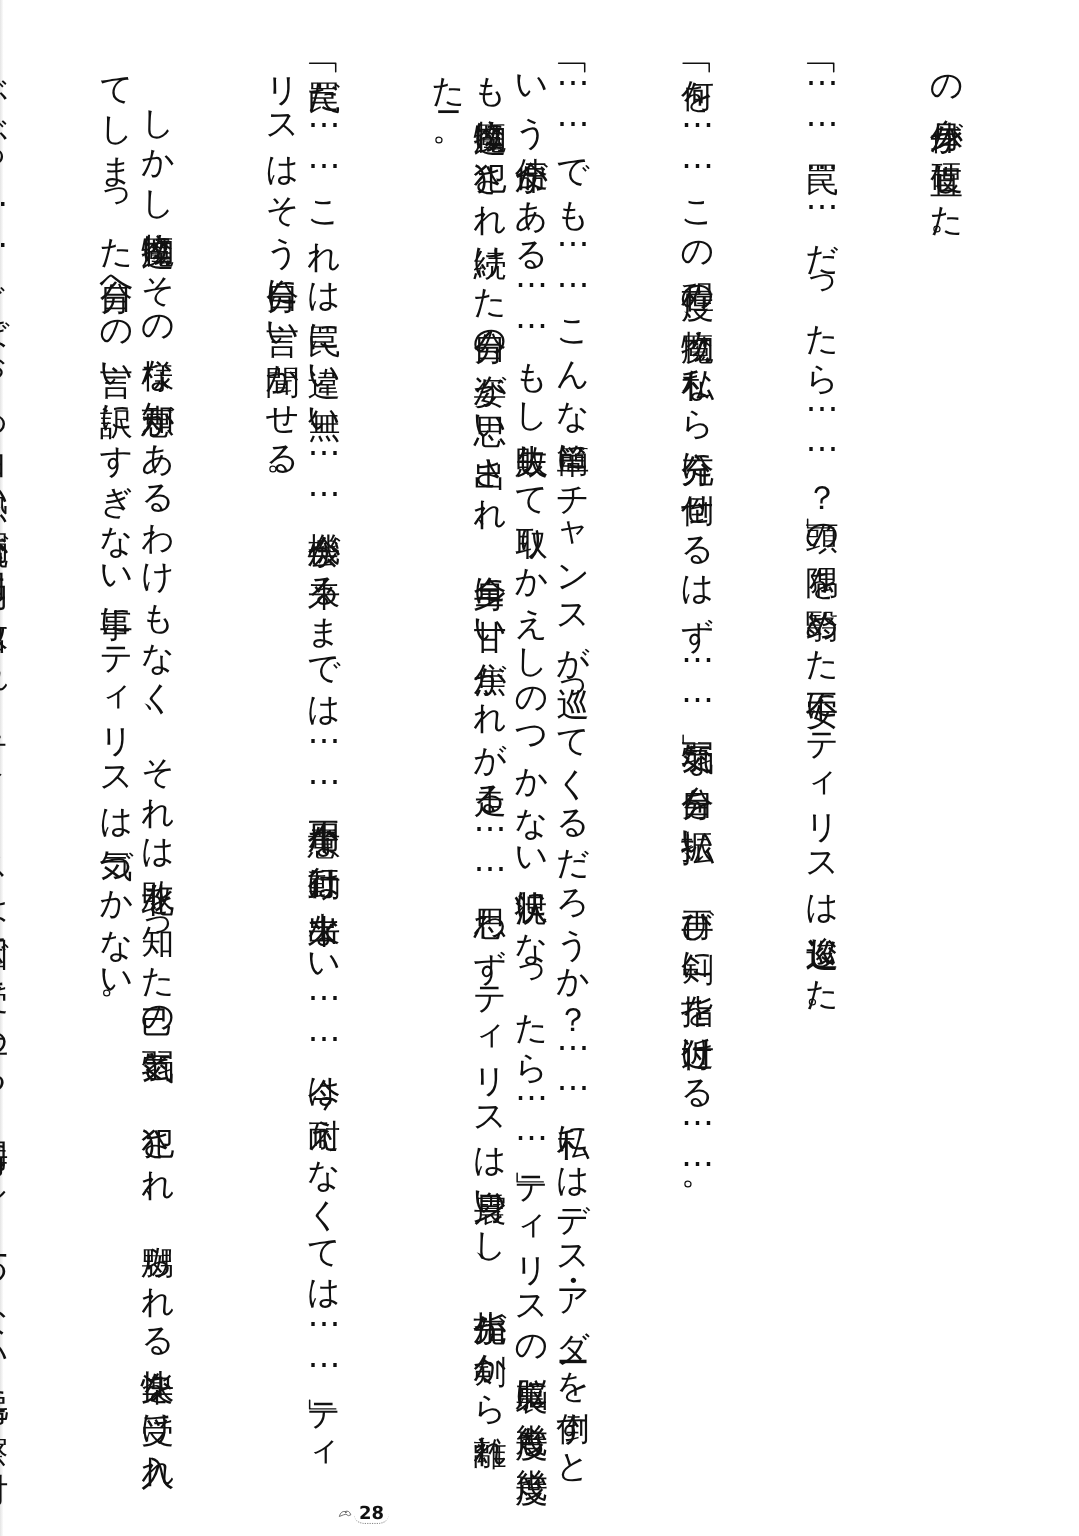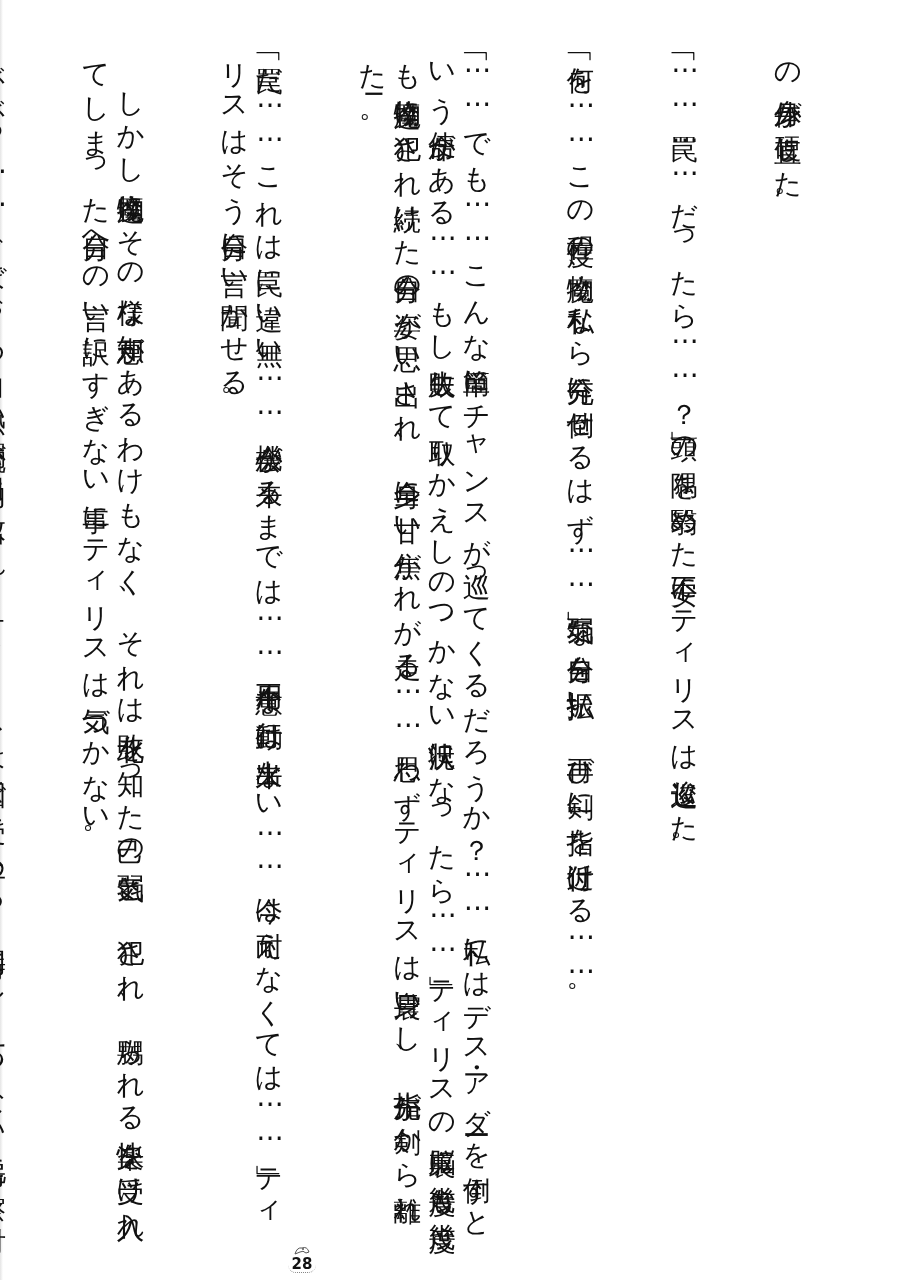--- a/index.html
+++ b/index.html
@@ -45,21 +45,21 @@
     .para.indent {
       text-indent: 1em;
     }
     .page-number-wrap {
       position: absolute;
       left: 280px;
       top: 1244px;
       width: 44px;
       height: 34px;
       display: flex;
-      flex-direction: column;
+      flex-direction: row;
       align-items: center;
     }
     .page-deco {
       width: 22px;
       height: 12px;
     }
     .page-number {
       font-family: "DejaVu Sans", sans-serif;
       font-weight: bold;
       font-size: 15px;

